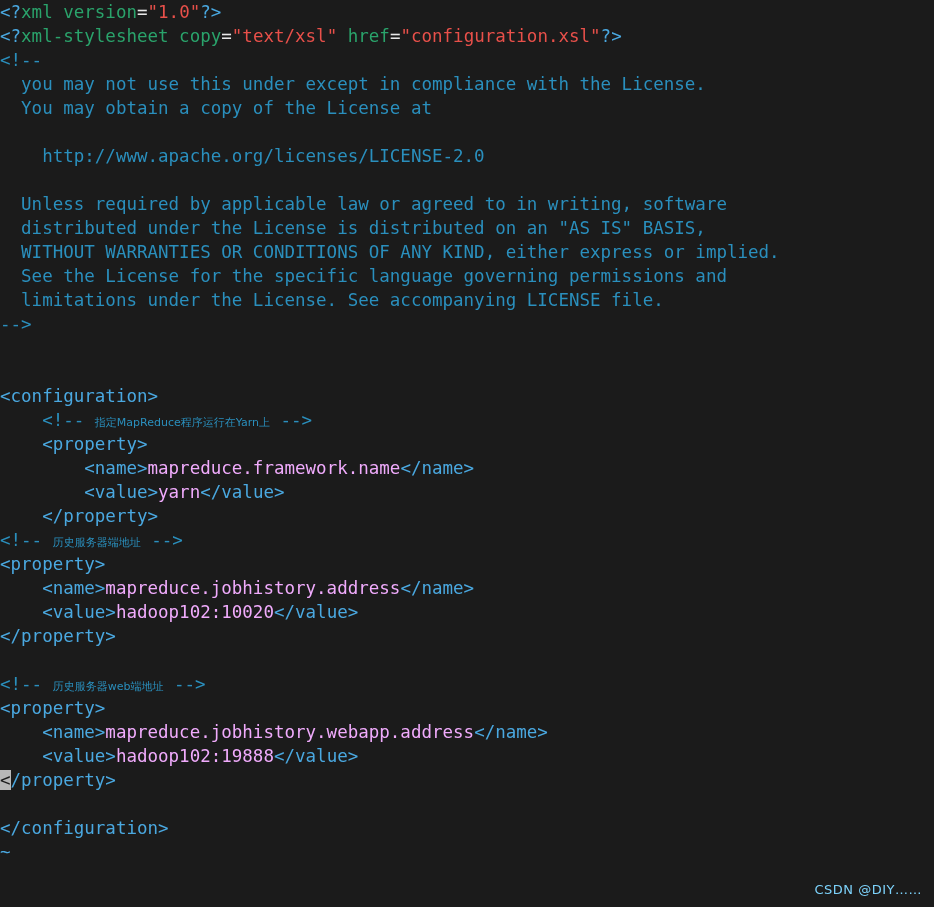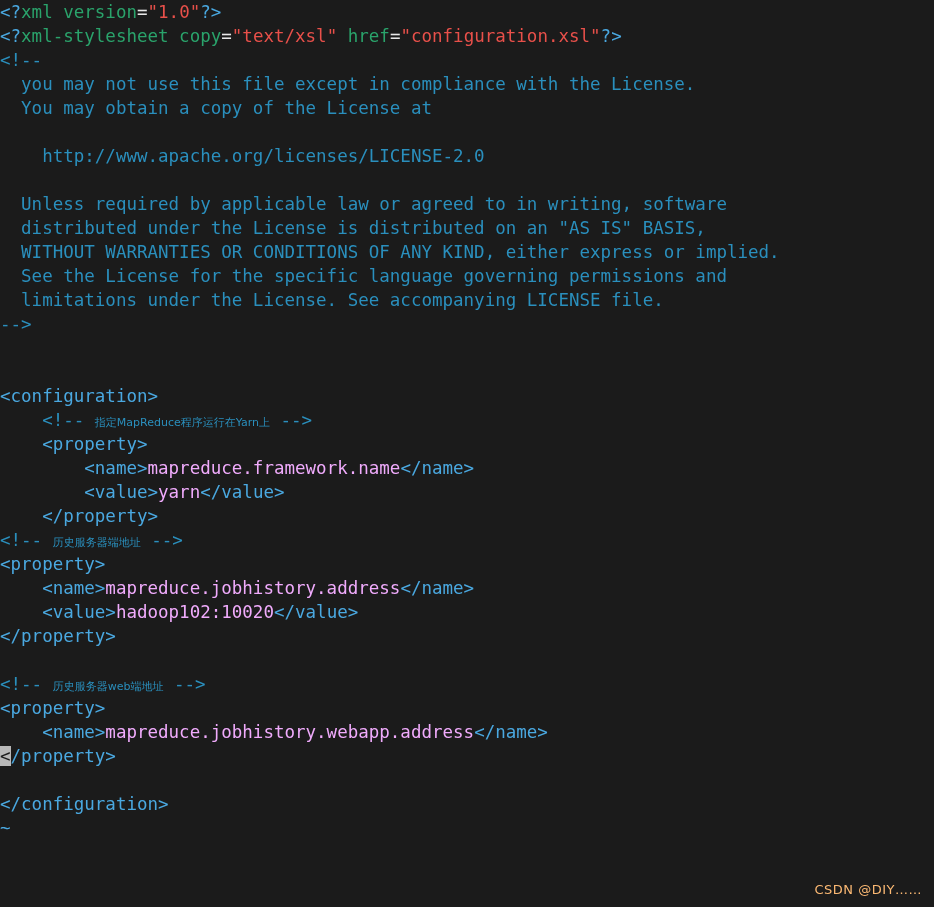--- a/index.html
+++ b/index.html
@@ -47,35 +47,35 @@
   .cjk      { font-family: "DejaVu Sans", "Liberation Sans", sans-serif; color: #2a8fbd; font-size: 11px; }
   .cursor {
     background: #b8b8b8;
     color: #1b1b1b;
   }
   .tilde { color: #4aa8e0; }
   .watermark {
     position: absolute;
     right: 12px;
     bottom: 10px;
-    color: #fdba74;
+    color: #7dd3fc;
     font-size: 13px;
     font-family: "DejaVu Sans", "Liberation Sans", sans-serif;
     letter-spacing: 0.5px;
   }
 </style>
 </head>
 <body>
 
 <div id="terminal">
   <div class="code-area" id="code-area">
       <div class="line"><span class="tag">&lt;?</span><span class="pi">xml version</span><span class="eq">=</span><span class="str">"1.0"</span><span class="tag">?&gt;</span></div>
       <div class="line"><span class="tag">&lt;?</span><span class="pi">xml-stylesheet copy</span><span class="eq">=</span><span class="str">"text/xsl"</span><span class="txt"> </span><span class="pi">href</span><span class="eq">=</span><span class="str">"configuration.xsl"</span><span class="tag">?&gt;</span></div>
       <div class="line"><span class="cmt">&lt;!--</span></div>
-      <div class="line"><span class="cmt">  you may not use this file except in compliance with the License.</span></div>
+      <div class="line"><span class="cmt">  you may not use this under except in compliance with the License.</span></div>
       <div class="line"><span class="cmt">  You may obtain a copy of the License at</span></div>
       <div class="line"><span class="cmt"></span></div>
       <div class="line"><span class="cmt">    http://www.apache.org/licenses/LICENSE-2.0</span></div>
       <div class="line"><span class="cmt"></span></div>
       <div class="line"><span class="cmt">  Unless required by applicable law or agreed to in writing, software</span></div>
       <div class="line"><span class="cmt">  distributed under the License is distributed on an "AS IS" BASIS,</span></div>
       <div class="line"><span class="cmt">  WITHOUT WARRANTIES OR CONDITIONS OF ANY KIND, either express or implied.</span></div>
       <div class="line"><span class="cmt">  See the License for the specific language governing permissions and</span></div>
       <div class="line"><span class="cmt">  limitations under the License. See accompanying LICENSE file.</span></div>
       <div class="line"><span class="cmt">--&gt;</span></div>
@@ -89,19 +89,20 @@
       <div class="line"><span class="tag">    &lt;/property&gt;</span></div>
       <div class="line"><span class="cmt">&lt;!-- </span><span class="cjk">历史服务器端地址</span><span class="cmt"> --&gt;</span></div>
       <div class="line"><span class="tag">&lt;property&gt;</span></div>
       <div class="line"><span class="tag">    &lt;name&gt;</span><span class="txt">mapreduce.jobhistory.address</span><span class="tag">&lt;/name&gt;</span></div>
       <div class="line"><span class="tag">    &lt;value&gt;</span><span class="txt">hadoop102:10020</span><span class="tag">&lt;/value&gt;</span></div>
       <div class="line"><span class="tag">&lt;/property&gt;</span></div>
       <div class="line"><span class="tag"></span></div>
       <div class="line"><span class="cmt">&lt;!-- </span><span class="cjk">历史服务器web端地址</span><span class="cmt"> --&gt;</span></div>
       <div class="line"><span class="tag">&lt;property&gt;</span></div>
       <div class="line"><span class="tag">    &lt;name&gt;</span><span class="txt">mapreduce.jobhistory.webapp.address</span><span class="tag">&lt;/name&gt;</span></div>
+      <div class="line"><span class="tag">    &lt;value&gt;</span><span class="txt">hadoop102:19888</span><span class="tag">&lt;/value&gt;</span></div>
       <div class="line"><span class="tag cursor">&lt;</span><span class="tag">/property&gt;</span></div>
       <div class="line"><span class="tag"></span></div>
       <div class="line"><span class="tag">&lt;/configuration&gt;</span></div>
       <div class="line"><span class="tilde">~</span></div>
     </div>
   <div class="watermark">CSDN @DIY……</div>
 </div>
 
 </body></html>

